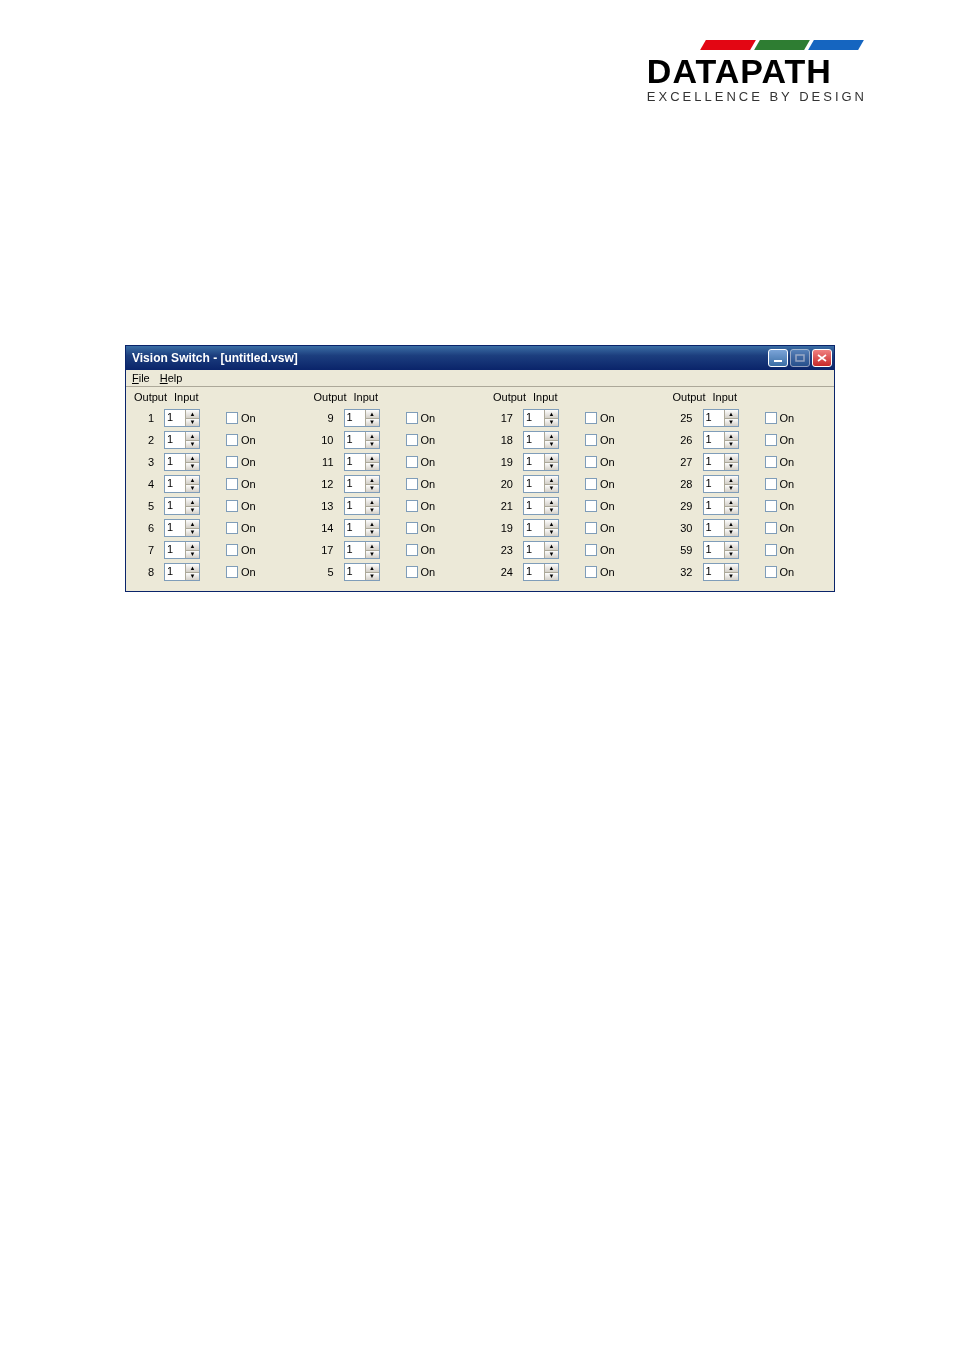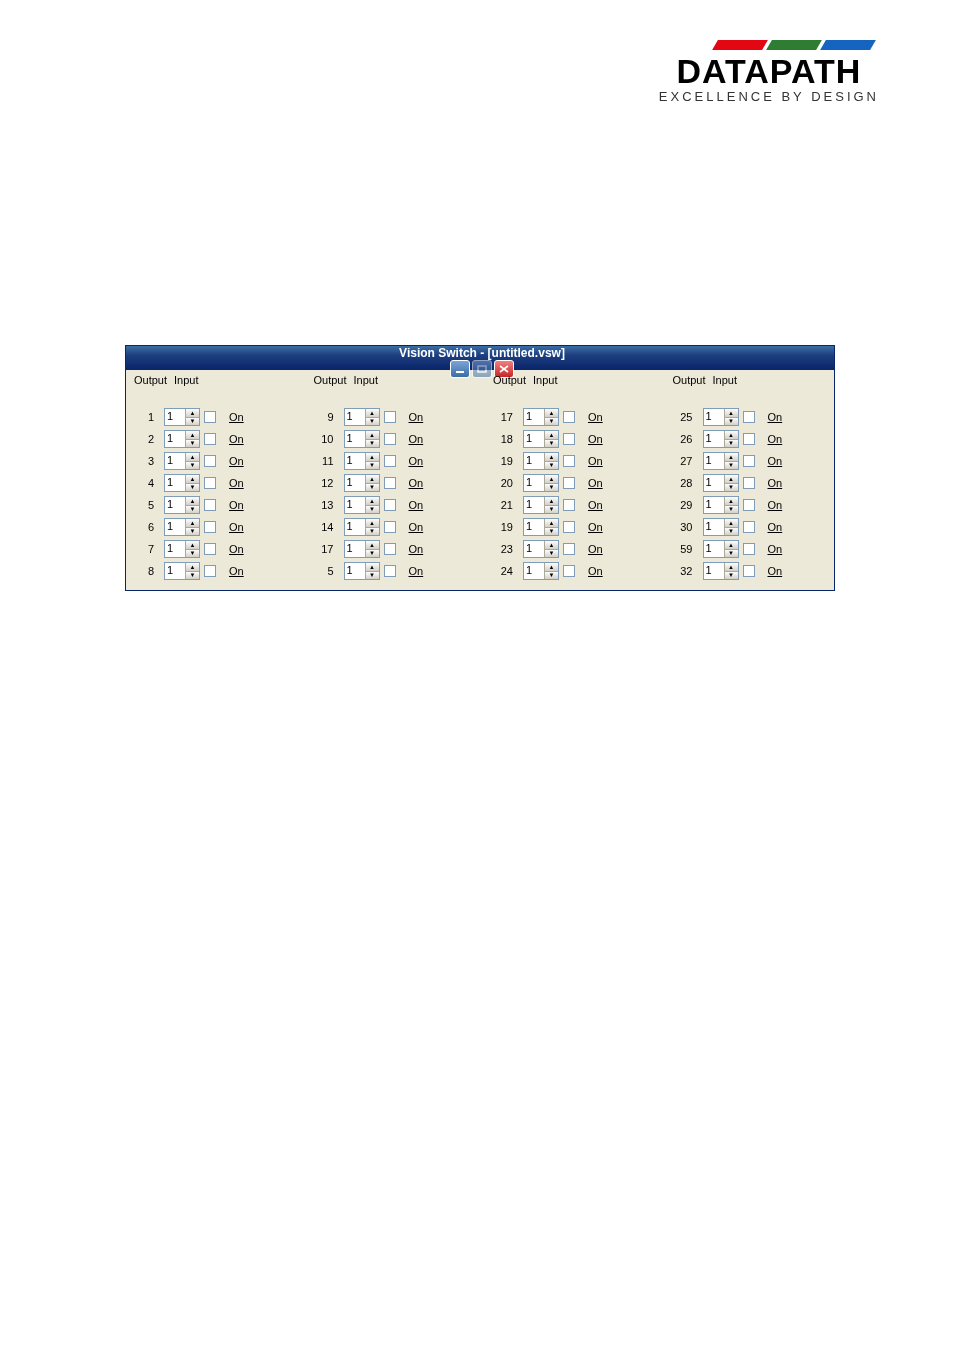--- a/index.html
+++ b/index.html
@@ -7,22 +7,22 @@
       font-family: Tahoma, Arial, sans-serif;
       font-size: 11px;
       background: #fff;
       width: 954px;
       height: 1350px;
       position: relative;
     }
     .logo {
       position: absolute;
       top: 40px;
-      right: 75px;
-      text-align: center;
+      right: 87px;
+      text-align: left;
     }
     .logo-stripes {
       display: flex;
       gap: 4px;
       justify-content: flex-end;
       margin-bottom: 2px;
       margin-right: 6px;
     }
     .stripe {
       width: 50px;
@@ -55,21 +55,20 @@
     }
     .titlebar {
       background: linear-gradient(to bottom, #3b6ea5, #1c3e7e 40%, #0a246a);
       color: #fff;
       height: 24px;
       display: flex;
       align-items: center;
       padding: 0 2px 0 6px;
       font-weight: bold;
       font-size: 12px;
-      flex-direction: column;
     }
     .titlebar-text { flex: 1; }
     .win-btns { display: flex; gap: 2px; }
     .win-btn {
       width: 20px;
       height: 18px;
       border: 1px solid #fff;
       border-radius: 3px;
       display: flex;
       align-items: center;
@@ -92,21 +91,21 @@
     .menu-item u { text-decoration: underline; }
     .content {
       background: #ece9d8;
       padding: 4px 6px 8px 6px;
       display: flex;
       gap: 22px;
     }
     .col { flex: 1; }
     .col-header {
       display: flex;
-      margin-bottom: 20px;
+      margin-bottom: 4px;
       color: #000;
     }
     .col-header .h-out { width: 42px; text-align: left; padding-left: 2px;}
     .col-header .h-in { text-align: center; }
     .row {
       display: flex;
       align-items: center;
       height: 22px;
       gap: 4px;
     }
@@ -136,23 +135,22 @@
       align-items: center;
       justify-content: center;
       font-size: 6px;
       line-height: 1;
       color: #000;
     }
     .spin-btns .sb + .sb { border-top: 1px solid #aca899; }
     .chk {
       display: flex;
       align-items: center;
-      gap: 13px;
-      margin-left: 0;
-      text-decoration: underline;
+      gap: 3px;
+      margin-left: 22px;
     }
     .chkbox {
       width: 12px;
       height: 12px;
       border: 1px solid #7f9db9;
       background: #fff;
     }
   </style>
 </head>
 <body>
@@ -182,20 +180,24 @@
           </svg>
       </div>
       <div class="win-btn close">
         <svg width="10" height="8">
             <path d="M1 1 L9 7 M9 1 L1 7" stroke="#fff" stroke-width="1.6"></path>
           </svg>
       </div>
     </div>
   </div>
 
+  <div class="menubar">
+    <span class="menu-item"><u>F</u>ile</span>
+    <span class="menu-item"><u>H</u>elp</span>
+  </div>
 
   <div class="content">
 
   <div class="col">
         <div class="col-header">
           <span class="h-out">Output</span>
           <span class="h-in">Input</span>
         </div>
         <div class="row">
           <span class="out-num">1</span>

